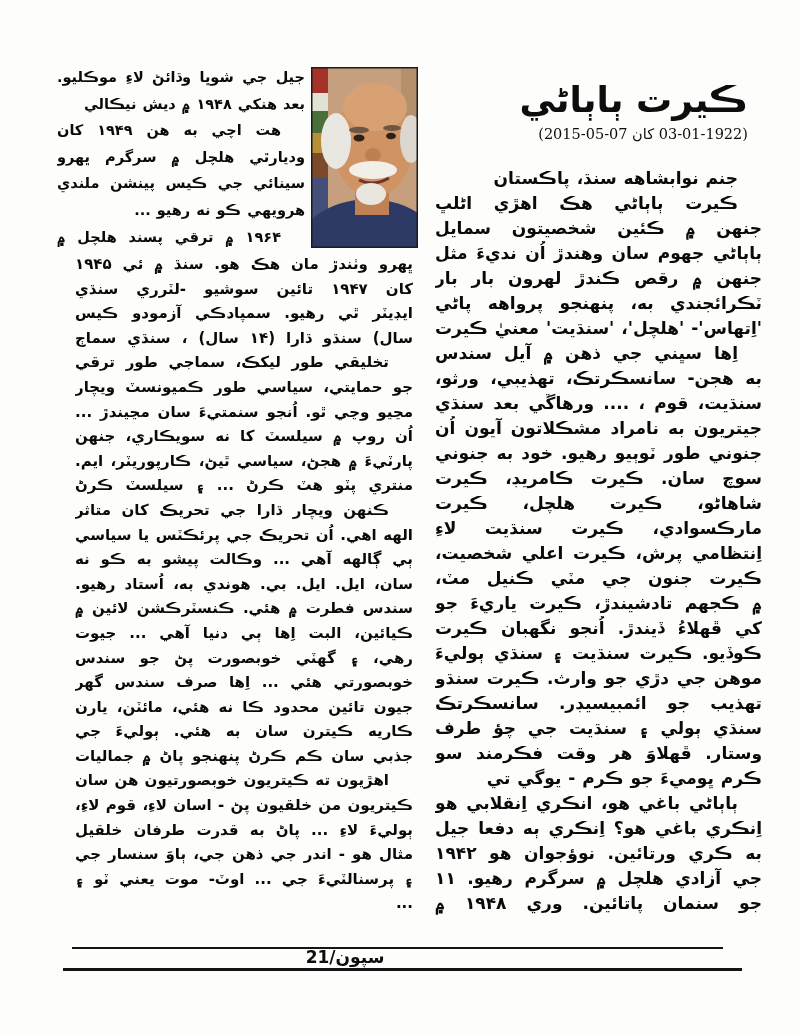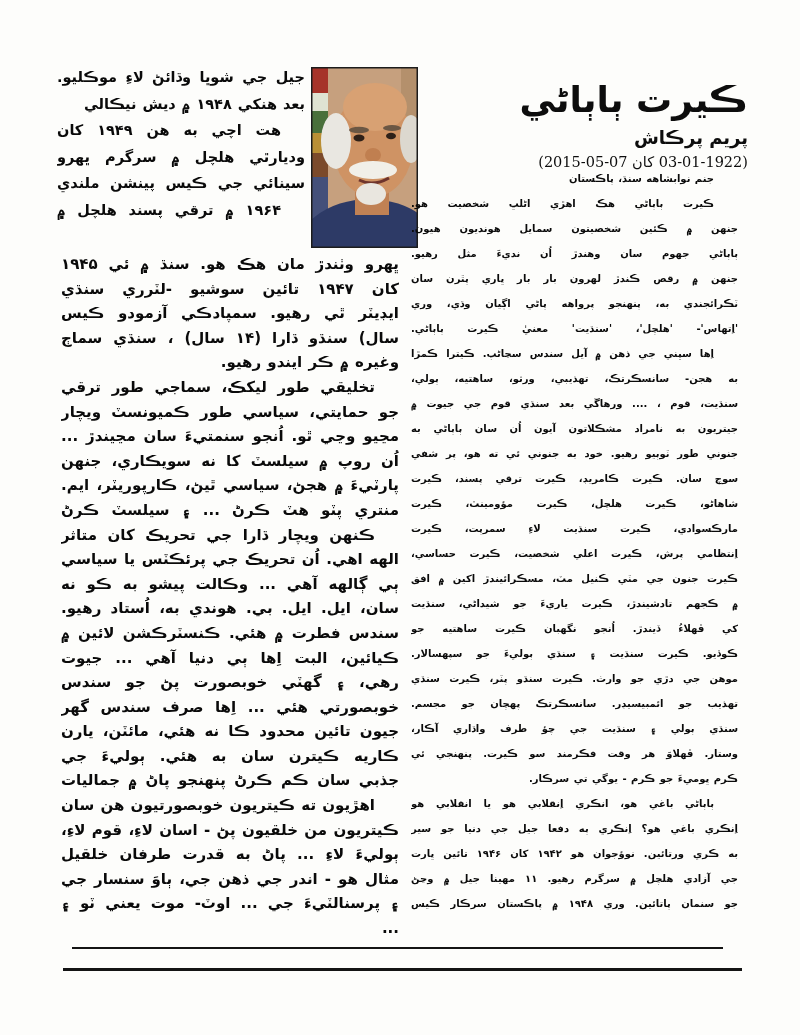--- a/index.html
+++ b/index.html
@@ -59,22 +59,22 @@
     text-align:justify;
     text-align-last:justify;
     word-spacing:1px;
   }
   .line.end{
     text-align:right;
     text-align-last:right;
   }
   .para.indent .line:first-child{padding-right:24px;}
   #col-left-top{left:57px;top:64px;width:248px;--lh:26.6px;font-size:14.5px;}
-  #col-right{left:411px;top:166px;width:327px;--lh:25px;font-size:10px;}
-  #col-left{left:61px;top:252px;width:338px;--lh:24.6px;font-size:15px;}
+  #col-right{left:435px;top:166px;width:327px;--lh:25px;font-size:17px;}
+  #col-left{left:75px;top:252px;width:338px;--lh:24.6px;font-size:15px;}
   
   .rule{position:absolute;background:#141414;}
   .rule-top{left:72px;top:947px;width:651px;height:2px;}
   .rule-bottom{left:63px;top:968px;width:679px;height:2.5px;}
   .footer-text{
     position:absolute;
     left:245px;top:946px;width:200px;
     text-align:center;
     direction:rtl;
     font-size:17px;
@@ -83,21 +83,20 @@
     background:transparent;
   }
 </style>
 </head>
 <body>
 
 <div class="page">
 
   <div class="header">
     <h1 class="title">ڪيرت ٻاٻاڻي</h1>
-    <div class="author">پريم پرڪاش</div>
     <div class="dates">(03-01-1922 کان 07-05-2015)</div>
   </div>
 
   <div class="photo">
     <svg viewBox="0 0 107 181" aria-hidden="true">
       <rect width="107" height="181" fill="#c6a07e"></rect>
       <rect x="0" y="0" width="17" height="26" fill="#a63329"></rect>
       <rect x="0" y="26" width="17" height="18" fill="#dfe3d2"></rect>
       <rect x="0" y="44" width="17" height="22" fill="#49703b"></rect>
       <rect x="0" y="66" width="17" height="20" fill="#b98f35"></rect>
@@ -124,20 +123,21 @@
 
   <div class="col" id="col-left-top">
       <div class="para">
         <div class="line">جيل جي شوڀا وڌائڻ لاءِ موڪليو. تنهن</div>
         <div class="line end">بعد هنکي ۱۹۴۸ ۾ ديش نيڪالي ملي ...</div>
       </div>
       <div class="para indent">
         <div class="line">هت اچي به هن ۱۹۴۹ کان ۱۹۵۰ تائين</div>
         <div class="line">وديارٿي هلچل ۾ سرگرم ڀهرو ورتو، سوتنترتا</div>
         <div class="line">سينائي جي ڪيس پينشن ملندي رهي، پر گ</div>
+        <div class="line end">هرويهي ڪو نه رهيو ...</div>
       </div>
       <div class="para indent">
         <div class="line">۱۹۶۴ ۾ ترقي پسند هلچل ۾ ٻين جيان</div>
       </div>
     </div>
   <div class="col" id="col-right">
       <div class="para indent">
         <div class="line end">جنم نوابشاهه سنڌ، پاڪستان</div>
       </div>
       <div class="para indent">
@@ -177,21 +177,20 @@
         <div class="line">جي آزادي هلچل ۾ سرگرم رهيو. ۱۱ مهينا جيل ۾ وڃڻ</div>
         <div class="line">جو سنمان پاتائين. وري ۱۹۴۸ ۾ پاڪستان سرڪار ڪيس</div>
       </div>
     </div>
   <div class="col" id="col-left">
       <div class="para">
         <div class="line">ڀهرو وٺندڙ مان هڪ هو. سنڌ ۾ ئي ۱۹۴۵</div>
         <div class="line">کان ۱۹۴۷ تائين سوشيو -لٽرري سنڌي هفتيوار 'سدڳت' جو</div>
         <div class="line">ايڊيٽر ٿي رهيو. سمپادڪي آزمودو ڪيس نئين دنيا (۵</div>
         <div class="line">سال) سنڌو ڌارا (۱۴ سال) ، سنڌي سماڄ (۱۹۹۱ کان)</div>
-        <div class="line end">وغيره ۾ ڪر ايندو رهيو.</div>
       </div>
       <div class="para indent">
         <div class="line">تخليقي طور ليکڪ، سماجي طور ترقي پسند، نظرئي</div>
         <div class="line">جو حمايتي، سياسي طور ڪميونسٽ ويچار ڌارا جو ڪيس</div>
         <div class="line">مڃيو وڃي ٿو. اُنجو سنمتيءَ سان مڃيندڙ ... پر ٻاٻاڻي</div>
         <div class="line">اُن روپ ۾ سيلسٽ کا نه سويڪاري، جنهن روپ ۾ ڪنهن</div>
         <div class="line">پارٽيءَ ۾ هجڻ، سياسي ٿيڻ، ڪارپوريٽر، ايم. ايل. اي.</div>
         <div class="line">منتري پٽو هٽ ڪرڻ ... ۽ سيلسٽ ڪرڻ هوندو آهي.</div>
       </div>
       <div class="para indent">
@@ -211,15 +210,16 @@
         <div class="line">اهڙيون ته ڪيتريون خوبصورتيون هن سان جڙيل هيون ۽</div>
         <div class="line">ڪيتريون من خلقيون پڻ - اسان لاءِ، قوم لاءِ، سنڌيت-</div>
         <div class="line">ٻوليءَ لاءِ ... پاڻ به قدرت طرفان خلقيل خوبصورتي جو</div>
         <div class="line">مثال هو - اندر جي ذهن جي، ٻاوَ سنسار جي ۽ ٻاهر . ٽوٽل</div>
         <div class="line">۽ پرسنالٽيءَ جي ... اوٽ- موت يعني ٽو ۽ فِرو خوبصورتي</div>
         <div class="line end">...</div>
       </div>
     </div>
 
   <div class="rule rule-top"></div>
+  <div class="footer-text">سپون/21</div>
   <div class="rule rule-bottom"></div>
 
 </div>
 
 </body></html>

